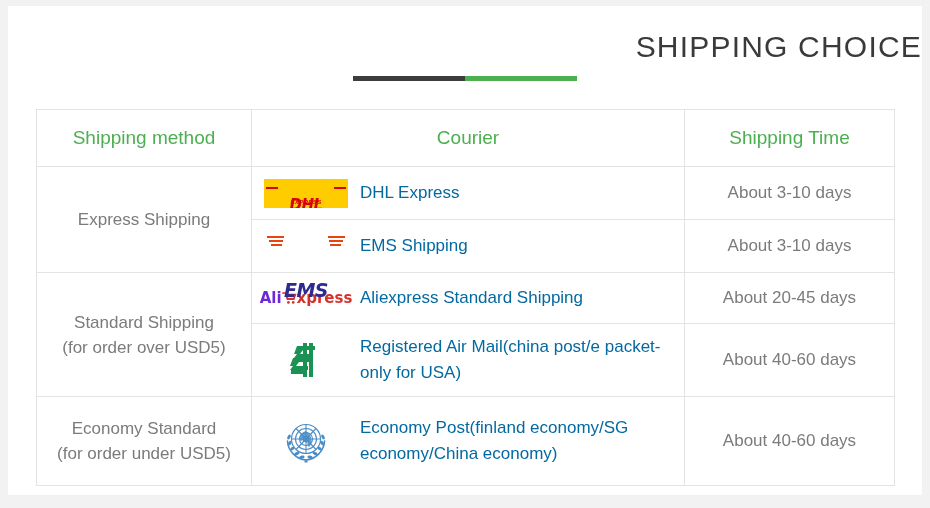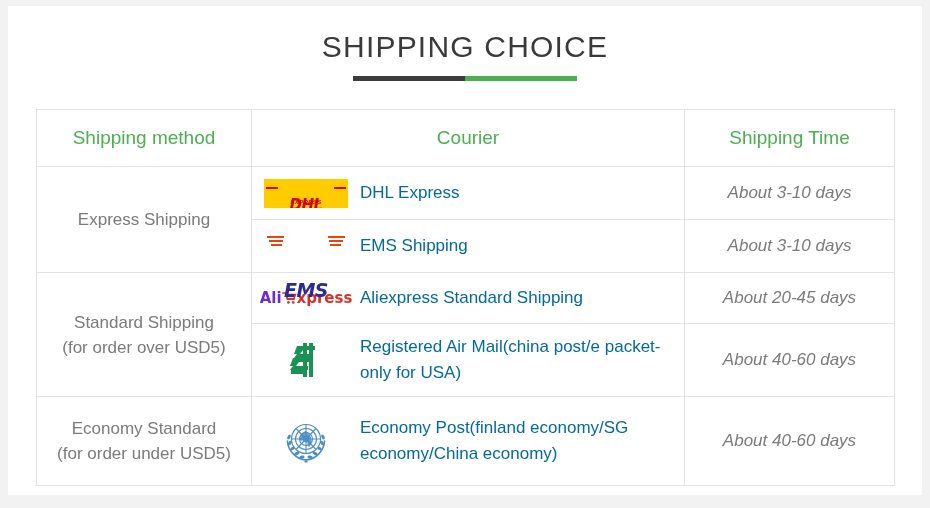--- a/index.html
+++ b/index.html
@@ -16,21 +16,21 @@
   .page-card {
     position: absolute;
     left: 8px;
     top: 6px;
     width: 914px;
     height: 489px;
     background: #ffffff;
     box-sizing: border-box;
   }
   .title-block {
-    text-align: center;
+    text-align: right;
     padding-top: 22px;
   }
   .page-title {
     font-size: 30px;
     letter-spacing: 1.2px;
     color: #3a3a3a;
     font-weight: 400;
     line-height: 38px;
   }
   .title-rule {
@@ -77,21 +77,20 @@
     font-size: 17px;
     line-height: 25px;
     padding: 6px 8px;
     margin-top: 47px;
   }
   .time-cell {
     text-align: center;
     color: #7b7b7b;
     font-size: 17px;
     padding: 6px 6px;
-    font-style: italic;
   }
   .courier-cell {
     padding: 6px 0 6px 0;
   }
   .courier-inner {
     display: flex;
     align-items: center;
   }
   .logo-slot {
     width: 108px;

